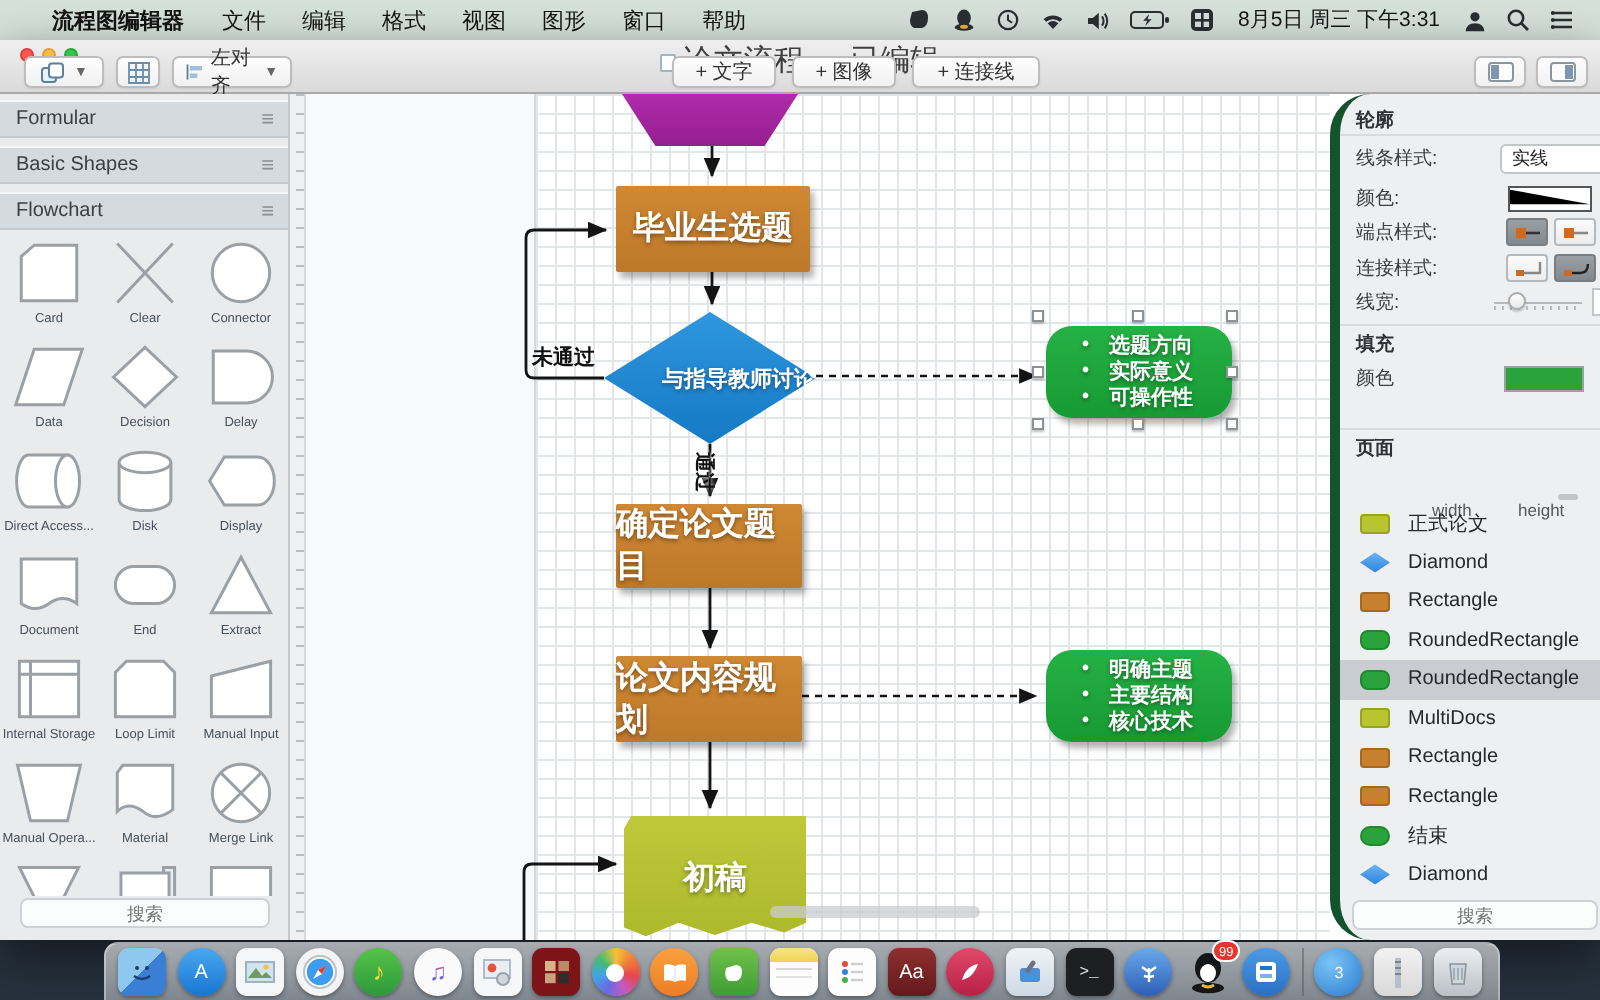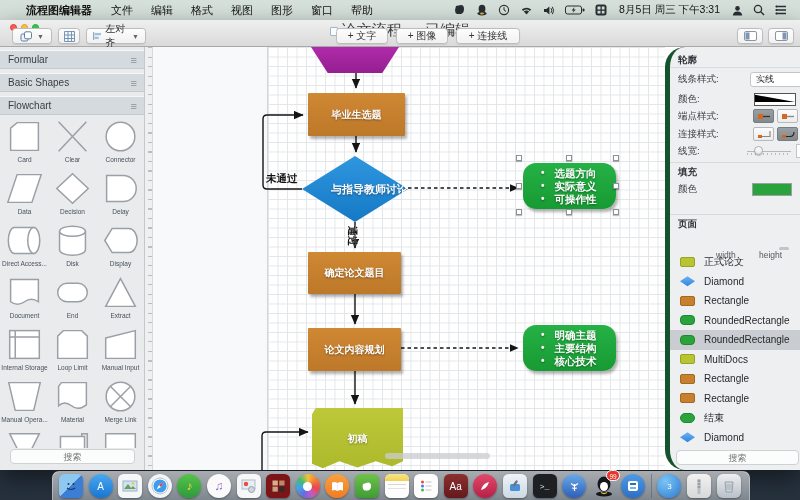--- a/index.html
+++ b/index.html
@@ -39,21 +39,21 @@
   .cell svg path,.cell svg circle,.cell svg ellipse,.cell svg rect,.cell svg polygon,.cell svg line{fill:#fff;stroke:#9aa0a5;stroke-width:1.6;}
   .cell svg .noline{fill:none;}
   .cell span{font-size:6.5px;color:#47505a;margin-top:1px;white-space:nowrap;}
   .psearch{position:absolute;left:10px;bottom:6px;width:125px;height:15px;border:1px solid #cfd2d5;border-radius:4px;background:#fbfcfc;font-size:9px;color:#9aa0a6;text-align:center;outline:none;}
 
   
   #canvas{position:absolute;left:145px;top:0;width:520px;height:423px;background:#f7f9fa;overflow:hidden;}
   #vruler{position:absolute;left:0;top:0;width:8px;height:423px;background:#eef0f1;border-right:1px solid #d6d9db;background-image:repeating-linear-gradient(#b9bec2 0 1px,transparent 1px 9.5px);background-size:4px 100%;background-repeat:no-repeat;background-position:right top;}
   #page{position:absolute;left:122px;top:0;width:398px;height:423px;background:#fff;border-left:1px solid #d4d7d9;background-image:linear-gradient(#e3e6e9 1px,transparent 1px),linear-gradient(90deg,#e3e6e9 1px,transparent 1px);background-size:9.5px 9.5px;}
   #connectors{position:absolute;left:0;top:0;width:520px;height:423px;pointer-events:none;}
-  .node{position:absolute;display:flex;align-items:center;justify-content:center;color:#fff;font-weight:bold;font-size:10px;text-shadow:0 1px 2px rgba(0,0,0,.4);}
+  .node{position:absolute;display:flex;align-items:center;justify-content:center;color:#fff;font-weight:bold;font-size:16px;text-shadow:0 1px 2px rgba(0,0,0,.4);}
   .rectnode{background:linear-gradient(#cf8833,#bd7829);box-shadow:2px 3px 3px rgba(0,0,0,.3);border-radius:1px;}
   .diamond{background:linear-gradient(#2f96e0,#1579c4);clip-path:polygon(50% 0,100% 50%,50% 100%,0 50%);filter:drop-shadow(2px 3px 2px rgba(0,0,0,.3));justify-content:flex-end;}
   .greennode{background:linear-gradient(#25b145,#179a33);border-radius:13px;box-shadow:2px 3px 3px rgba(0,0,0,.3);flex-direction:column;align-items:flex-start;justify-content:center;font-size:10.5px;padding-left:18px;gap:1px;}
   .greennode .li{display:flex;align-items:center;line-height:12px;}
   .greennode .li::before{content:"•";font-size:10px;margin-right:10px;}
   .purplenode{background:linear-gradient(#b02baa,#951e90);clip-path:polygon(0 0,100% 0,81% 100%,19% 100%);filter:drop-shadow(2px 3px 2px rgba(0,0,0,.3));}
   .draftnode{background:linear-gradient(#bec93a,#acb92a);clip-path:polygon(0 10%,4% 0,100% 0,100% 86%,88% 94%,70% 86%,50% 96%,30% 86%,12% 97%,0 90%);filter:drop-shadow(2px 3px 2px rgba(0,0,0,.3));}
   .elabel{position:absolute;font-size:10.5px;font-weight:bold;color:#101010;text-shadow:0 0 2px rgba(255,255,255,.9);white-space:nowrap;}
   .handle{position:absolute;width:6px;height:6px;background:#fff;border:1px solid #8e9296;box-shadow:0 1px 1px rgba(0,0,0,.25);}
   #hscroll{position:absolute;left:240px;top:406px;width:105px;height:6px;background:#c9cccf;border-radius:3px;opacity:.75;}

